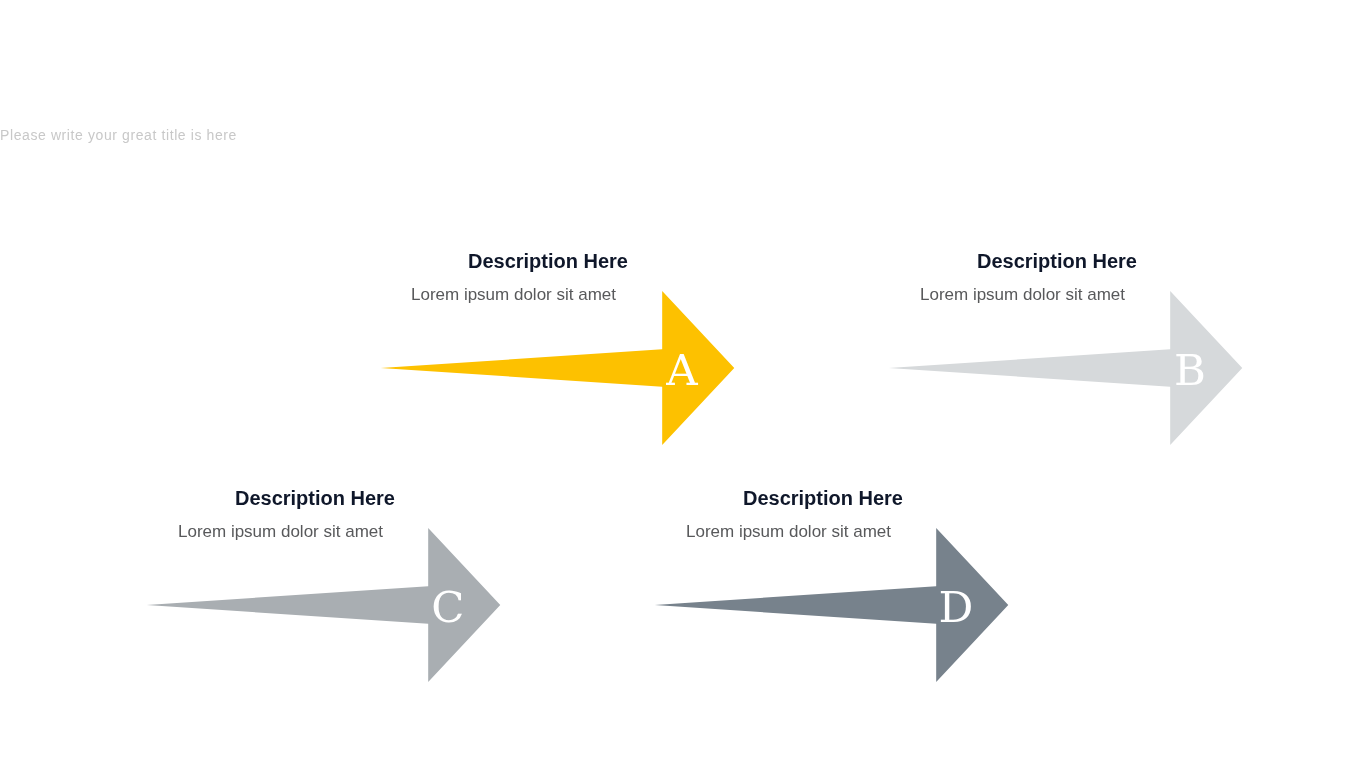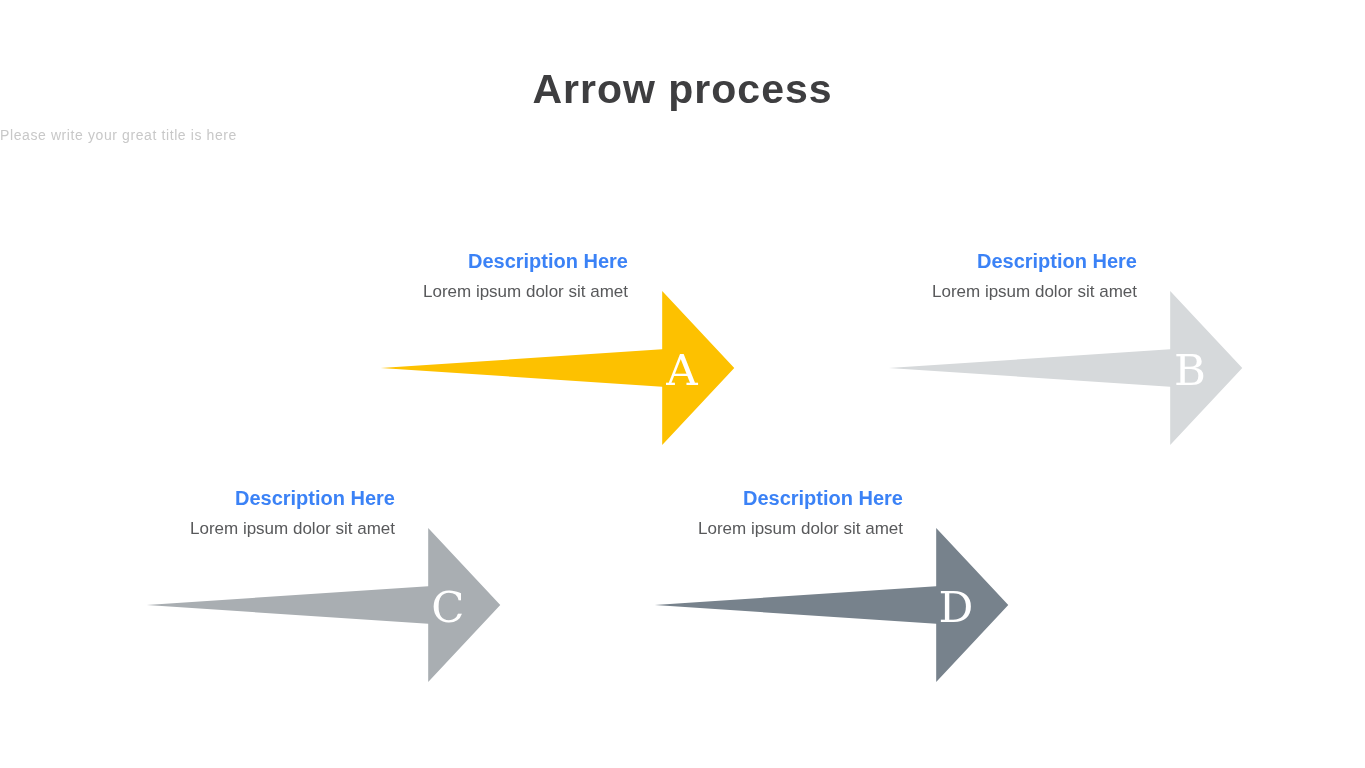--- a/index.html
+++ b/index.html
@@ -37,43 +37,42 @@
     color: #c8c8c8;
   }
   .item-text {
     position: absolute;
     width: 280px;
     text-align: right;
   }
   .item-title {
     font-size: 20px;
     font-weight: bold;
-    color: #3b82f6;
+    color: #0f172a;
     margin: 0 0 9px 0;
   }
   .item-body {
     font-size: 17px;
     color: #58595b;
-    margin: 0;
+    margin: 12px;
   }
   .arrow-svg {
     position: absolute;
     display: block;
   }
   .arrow-letter {
     font-family: "DejaVu Serif", serif;
     fill: #ffffff;
   }
 </style>
 </head>
 <body>
 
 <div class="slide">
 
-  <div class="slide-title">Arrow process</div>
   <div class="slide-subtitle">Please write your great title is here</div>
 
   <div>
     <div class="item-text" style="left:348px; top:250px;">
       <p class="item-title">Description Here</p>
       <p class="item-body">Lorem ipsum dolor sit amet</p>
     </div>
     <svg class="arrow-svg" style="left:380px; top:289px;" width="357" height="158" viewBox="0 0 360 160">
       <polygon points="0,80 285,61 285,2 358,80 285,158 285,99" fill="#FDC100"></polygon>
       <text class="arrow-letter" x="305" y="82" font-size="44" text-anchor="middle" dominant-baseline="central">A</text>

